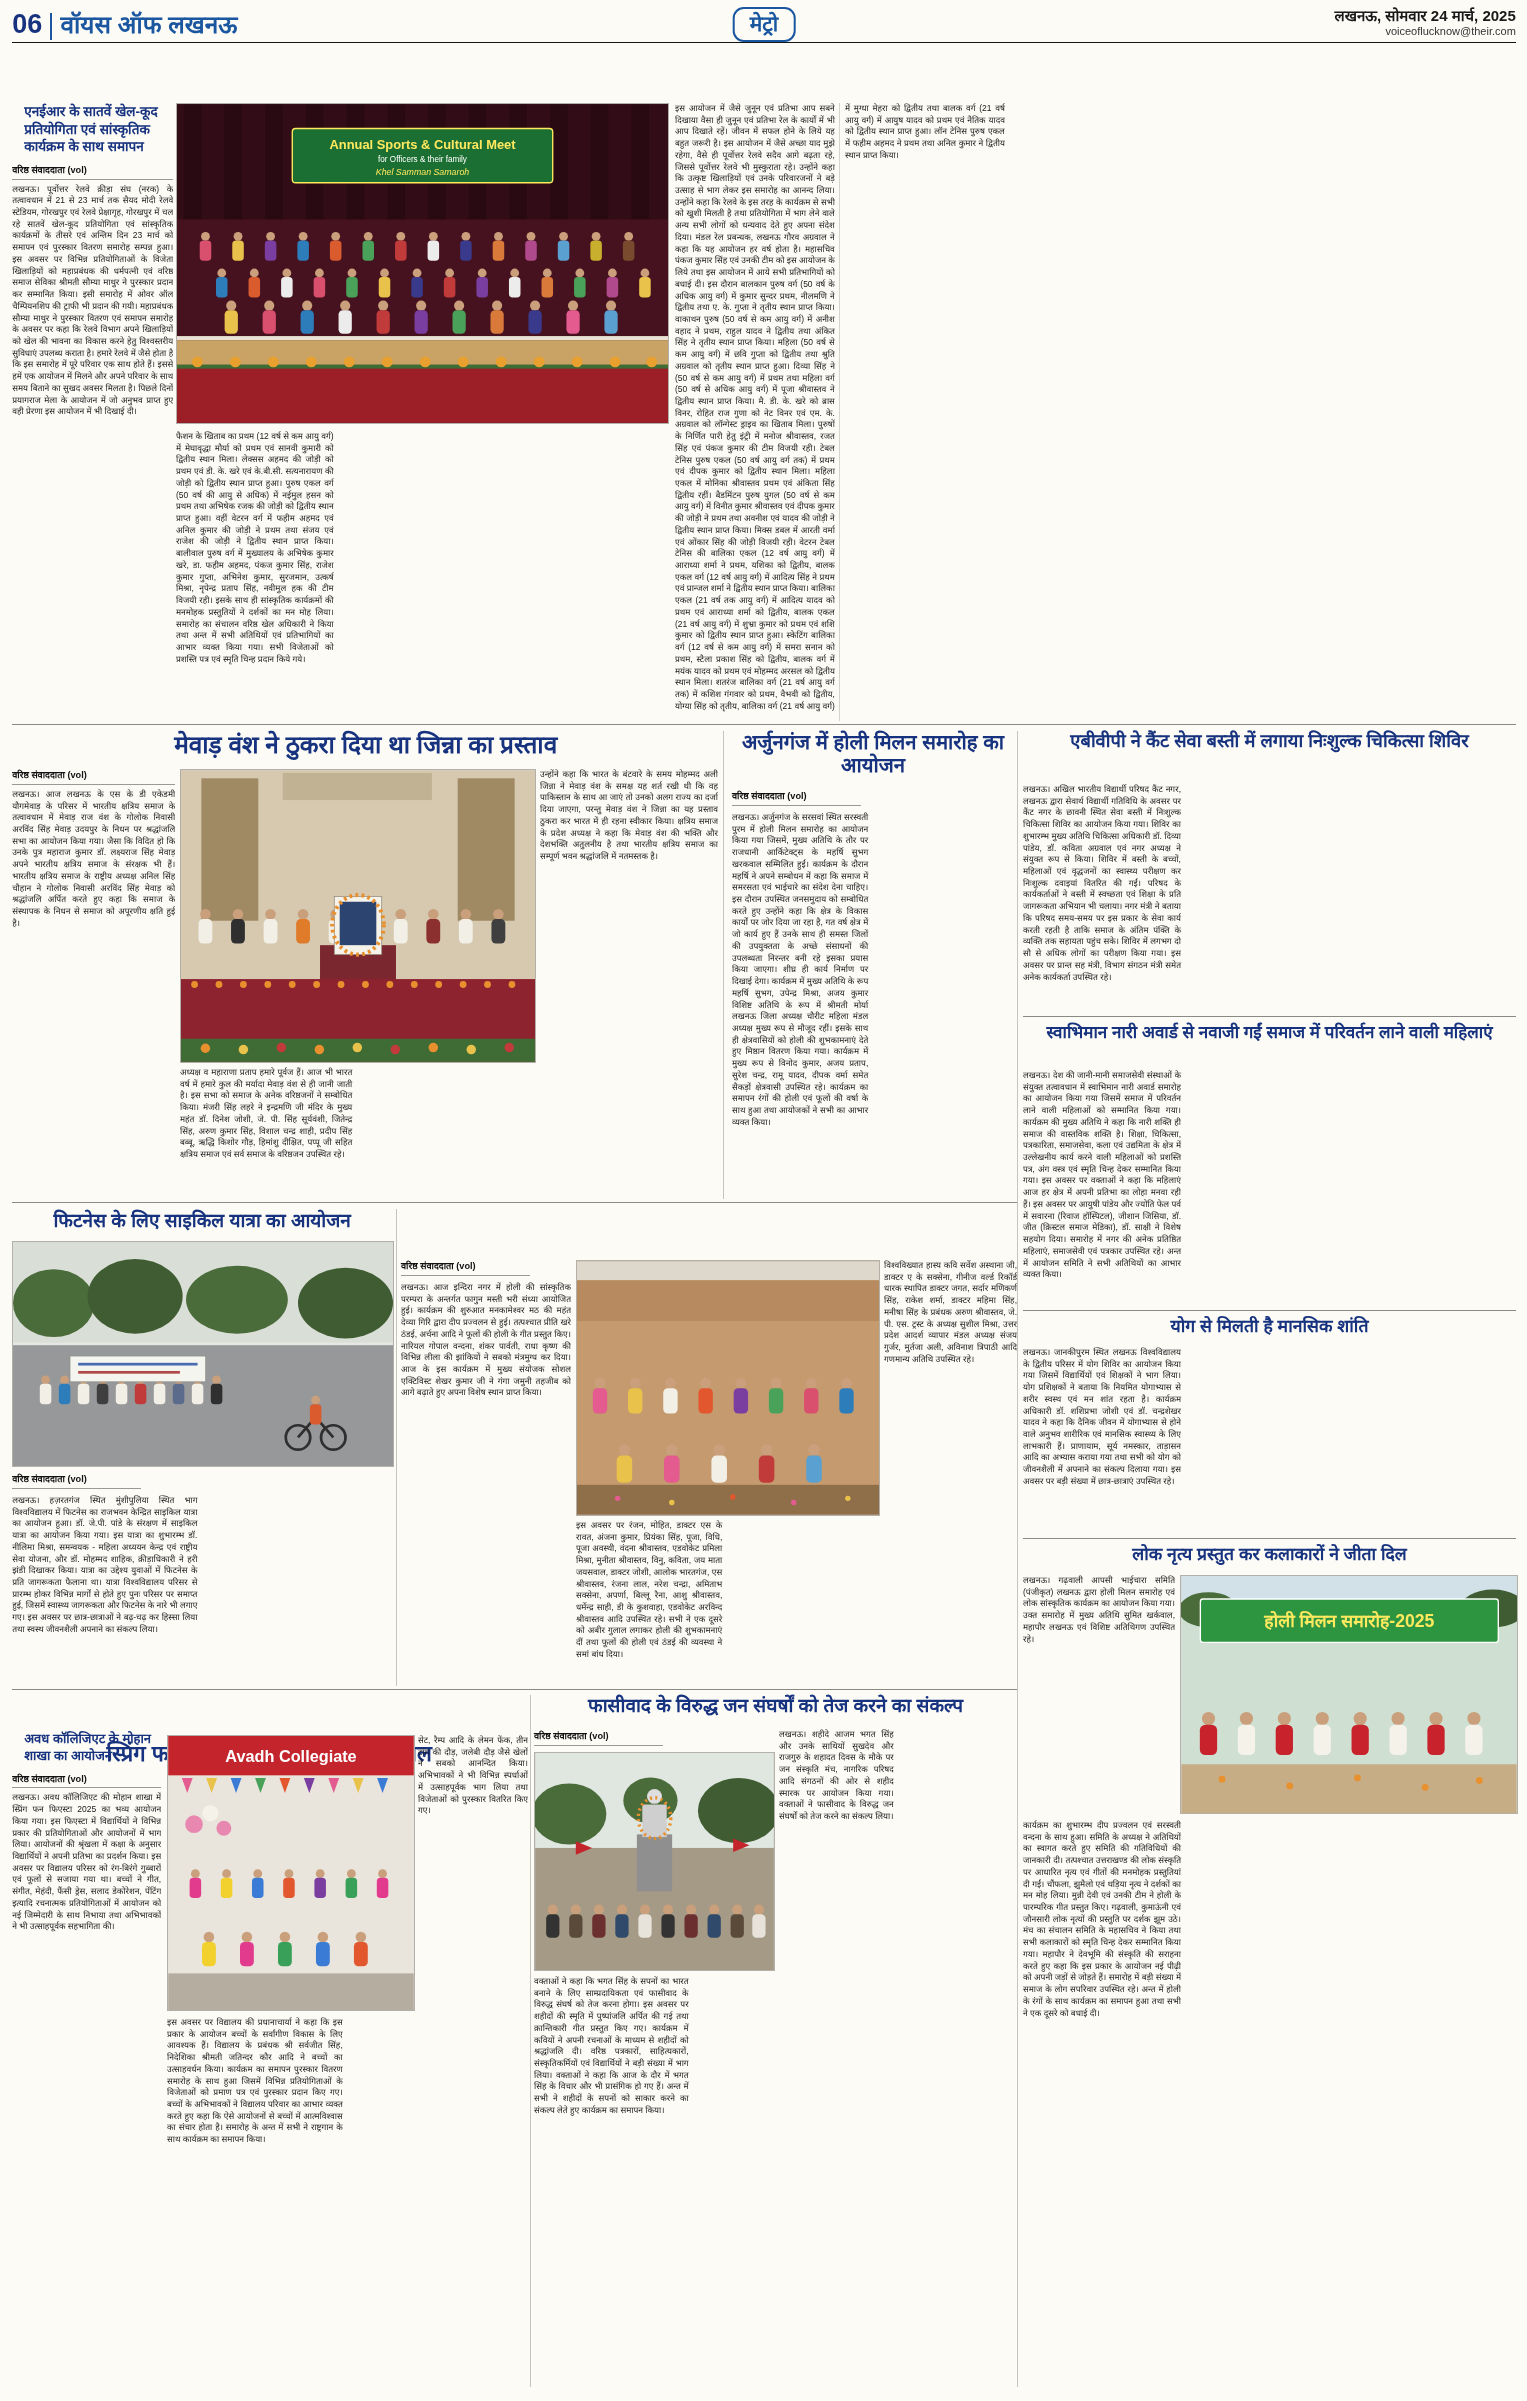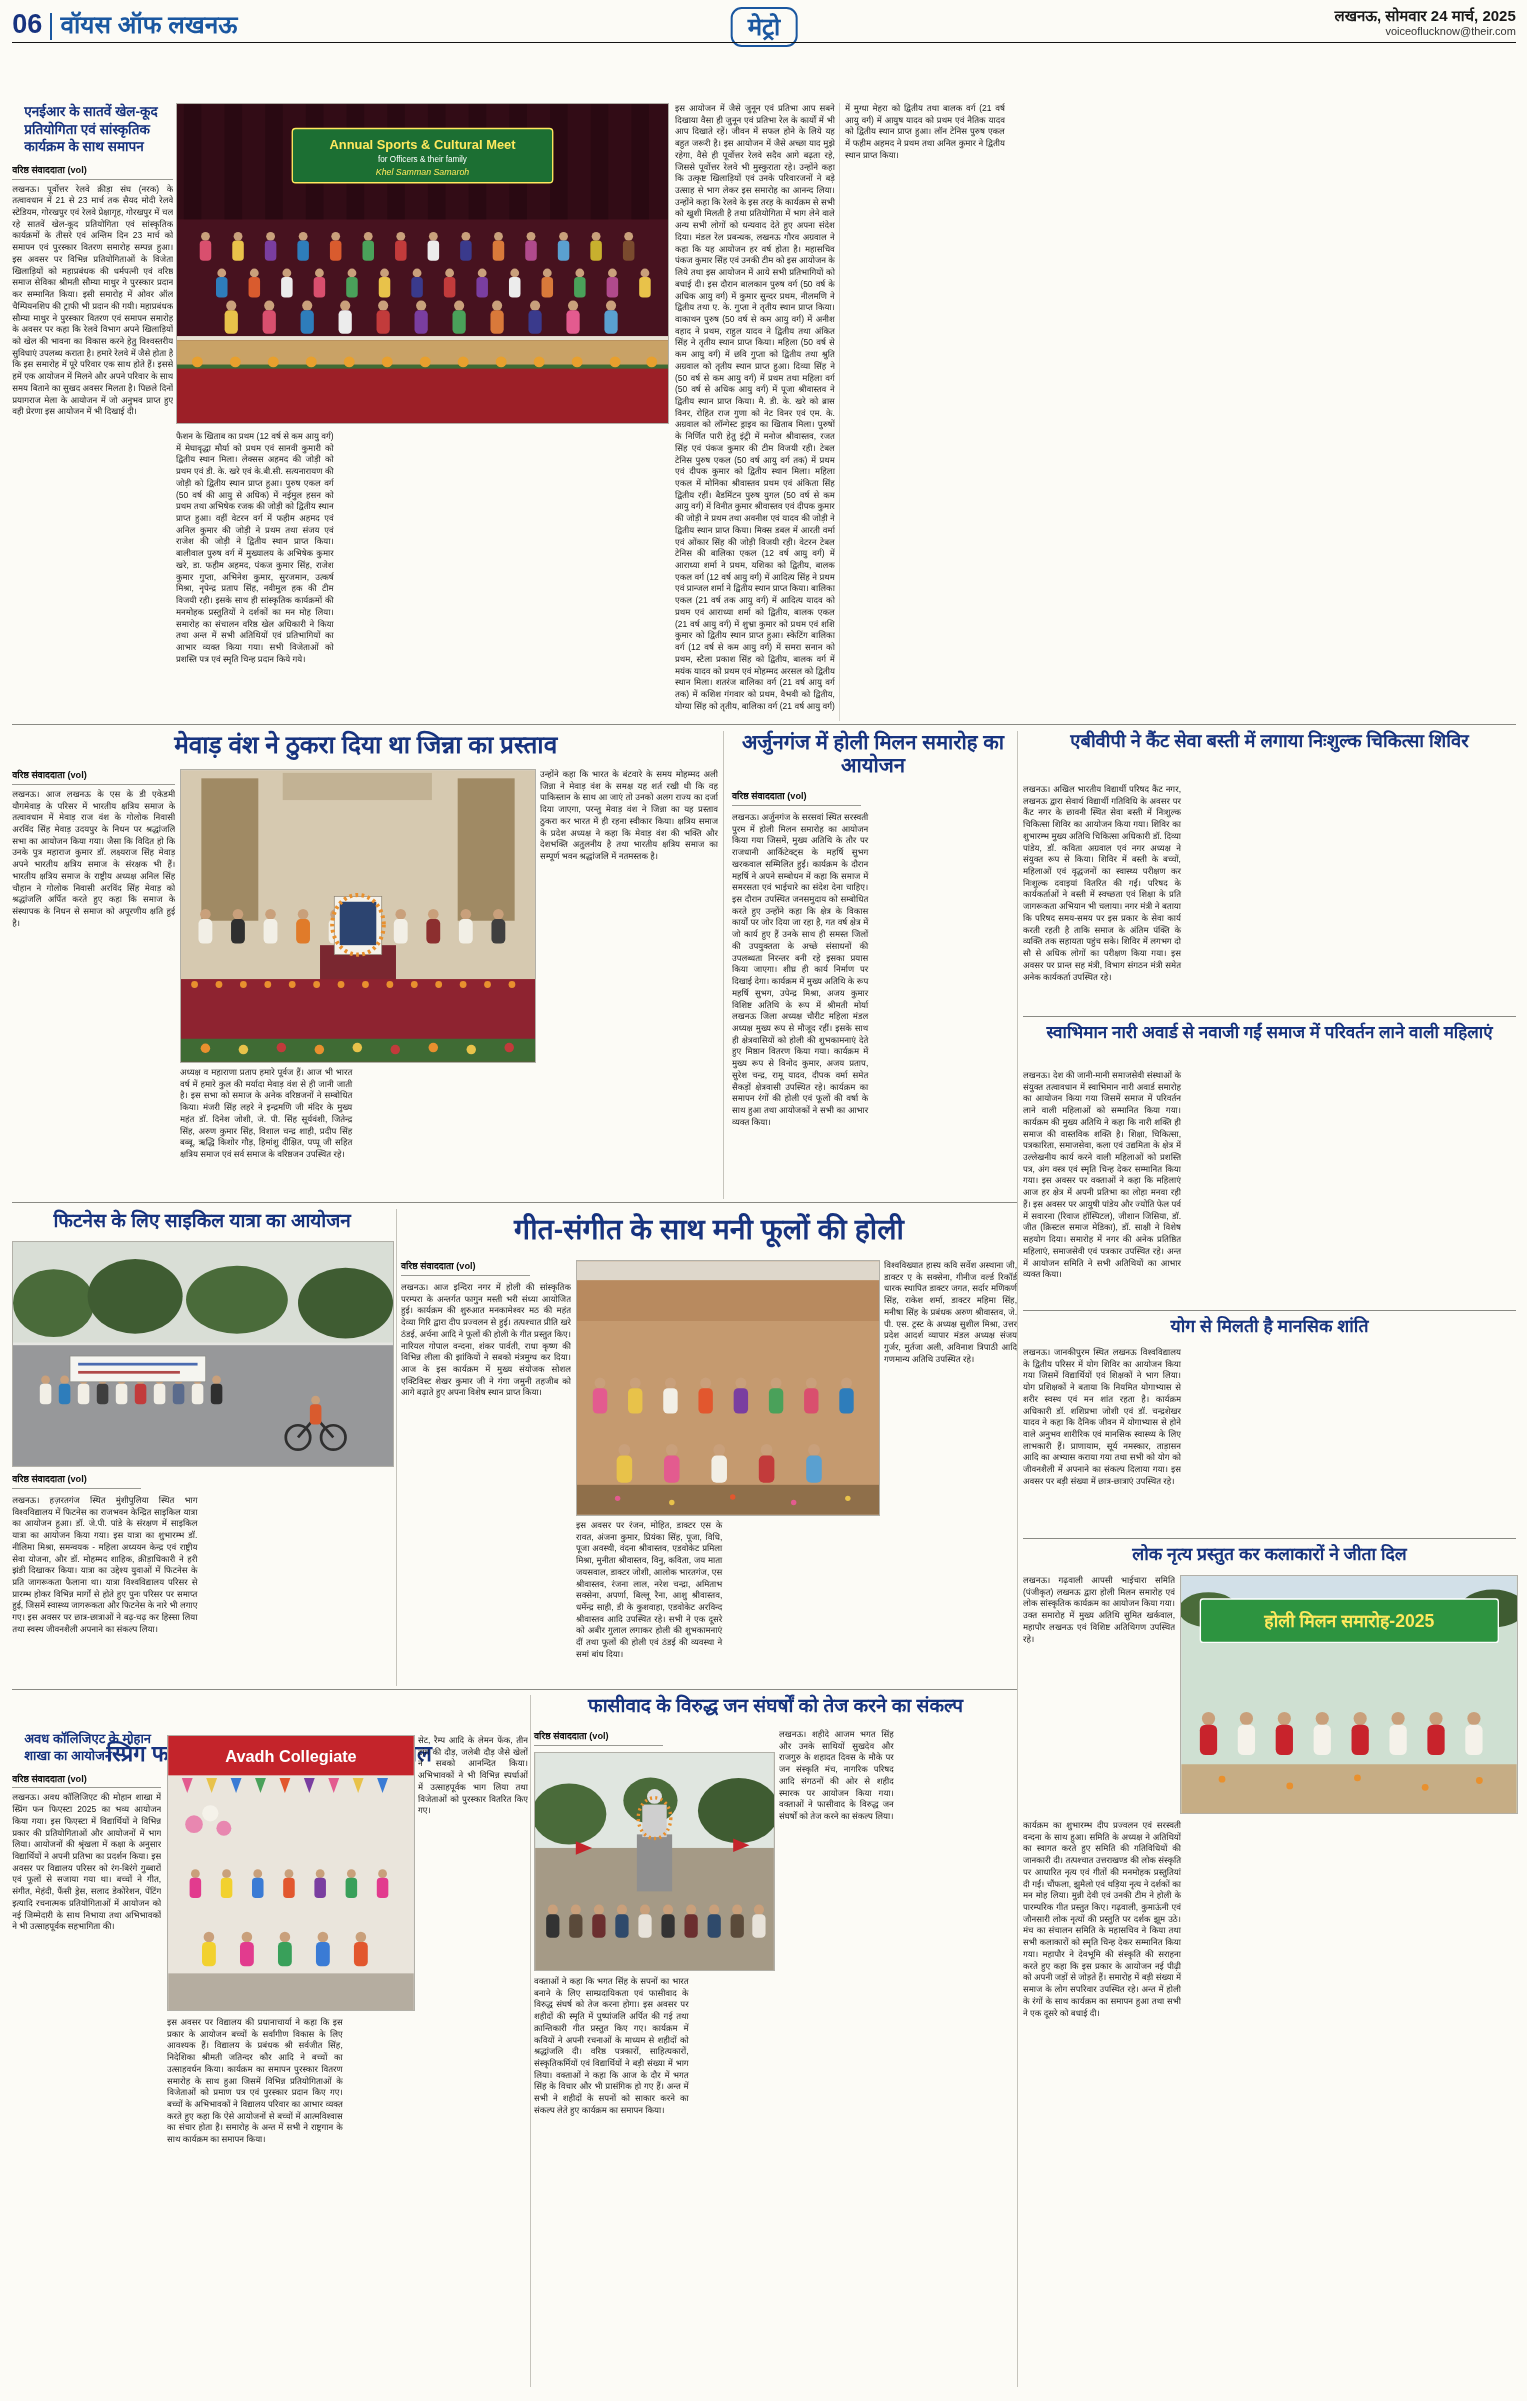--- a/index.html
+++ b/index.html
@@ -36,21 +36,21 @@
 </svg>
 
 <div id="page">
 
   <div class="abs" id="masthead-row" style="left:12.2px;top:6.8px;">
     <span class="navy" style="font-size:27px;">06</span>
     <span style="width:2px;height:27px;background:#1a57a0;display:inline-block;"></span>
     <span class="navy" style="font-size:24.4px;color:#1a57a0;">वॉयस ऑफ लखनऊ</span>
   </div>
   <div class="abs" style="left:50%;top:6.8px;transform:translateX(-50%);">
-    <span id="section-badge" class="navy" style="font-size:24px;color:#1a57a0;display:inline-block;">मेट्रो</span>
+    <span id="section-badge" class="navy" style="font-size:21px;color:#1a57a0;display:inline-block;">मेट्रो</span>
   </div>
   <div class="abs" style="right:12.2px;top:5.4px;text-align:right;">
     <div style="font-weight:bold;font-size:15px;">लखनऊ, सोमवार 24 मार्च, 2025</div>
     <div style="font-size:11px;color:#333;">voiceoflucknow@their.com</div>
   </div>
   <div class="abs" style="left:12.2px;top:42px;width:1504px;height:1.4px;background:#141414;"></div>
 
 
   <div class="abs" style="left:12.2px;top:103px;width:161px;height:617px;overflow:hidden;">
     <div class="subhead-navy" style="font-size:13.6px;margin-bottom:6.8px;">एनईआर के सातवें खेल-कूद प्रतियोगिता एवं सांस्कृतिक कार्यक्रम के साथ समापन</div>
@@ -295,21 +295,20 @@
       <use href="#fig" transform="translate(446,246)" fill="#d95b2e"></use>
     </svg>
   </div>
   <div class="abs" style="left:12.2px;top:1472px;width:380px;">
     <div class="byline" style="width:129px;">वरिष्ठ संवाददाता (vol)</div>
   </div>
   <div class="abs col-text cols-2" style="left:12.2px;top:1495px;width:380px;height:191px;">लखनऊ। हज़रतगंज स्थित मुंशीपुलिया स्थित भाग विश्वविद्यालय में फिटनेस का राजभवन केन्द्रित साइकिल यात्रा का आयोजन हुआ। डॉ. जे.पी. पांडे के संरक्षण में साइकिल यात्रा का आयोजन किया गया। इस यात्रा का शुभारम्भ डॉ. नीलिमा मिश्रा, समन्वयक - महिला अध्ययन केन्द्र एवं राष्ट्रीय सेवा योजना, और डॉ. मोहम्मद शाहिक, क्रीड़ाधिकारी ने हरी झंडी दिखाकर किया। यात्रा का उद्देश्य युवाओं में फिटनेस के प्रति जागरूकता फैलाना था। यात्रा विश्वविद्यालय परिसर से प्रारम्भ होकर विभिन्न मार्गों से होते हुए पुनः परिसर पर समाप्त हुई, जिसमें स्वास्थ्य जागरूकता और फिटनेस के नारे भी लगाए गए। इस अवसर पर छात्र-छात्राओं ने बढ़-चढ़ कर हिस्सा लिया तथा स्वस्थ जीवनशैली अपनाने का संकल्प लिया।</div>
 
   <div class="abs vrule" style="left:396px;top:1209px;height:477px;"></div>
 
-  <div class="abs hl center" style="left:401px;top:1214px;width:616px;font-size:28.5px;">गीत-संगीत के साथ मनी फूलों की होली</div>
   <div class="abs" style="left:401px;top:1259px;width:170px;">
     <div class="byline" style="width:129px;">वरिष्ठ संवाददाता (vol)</div>
   </div>
   <div class="abs col-text" style="left:401px;top:1282px;width:170px;height:404px;">लखनऊ। आज इन्दिरा नगर में होली की सांस्कृतिक परम्परा के अन्तर्गत फागुन मस्ती भरी संध्या आयोजित हुई। कार्यक्रम की शुरुआत मनकामेश्वर मठ की महंत देव्या गिरि द्वारा दीप प्रज्वलन से हुई। तत्पश्चात प्रीति खरे ठंडई, अर्चना आदि ने फूलों की होली के गीत प्रस्तुत किए। नारियल गोपाल वन्दना, शंकर पार्वती, राधा कृष्ण की विभिन्न लीला की झांकियों ने सबको मंत्रमुग्ध कर दिया। आज के इस कार्यक्रम में मुख्य संयोजक सोशल एक्टिविस्ट शेखर कुमार जी ने गंगा जमुनी तहजीब को आगे बढ़ाते हुए अपना विशेष स्थान प्राप्त किया।</div>
   <div class="abs photo" style="left:576px;top:1260px;width:302px;height:254px;">
     <svg viewBox="0 0 446 374">
       <rect width="446" height="374" fill="#c59a6f"></rect>
       <rect width="446" height="28" fill="#ded7cb"></rect>
       <rect y="28" width="446" height="60" fill="#b88a5f"></rect>
       <g>

